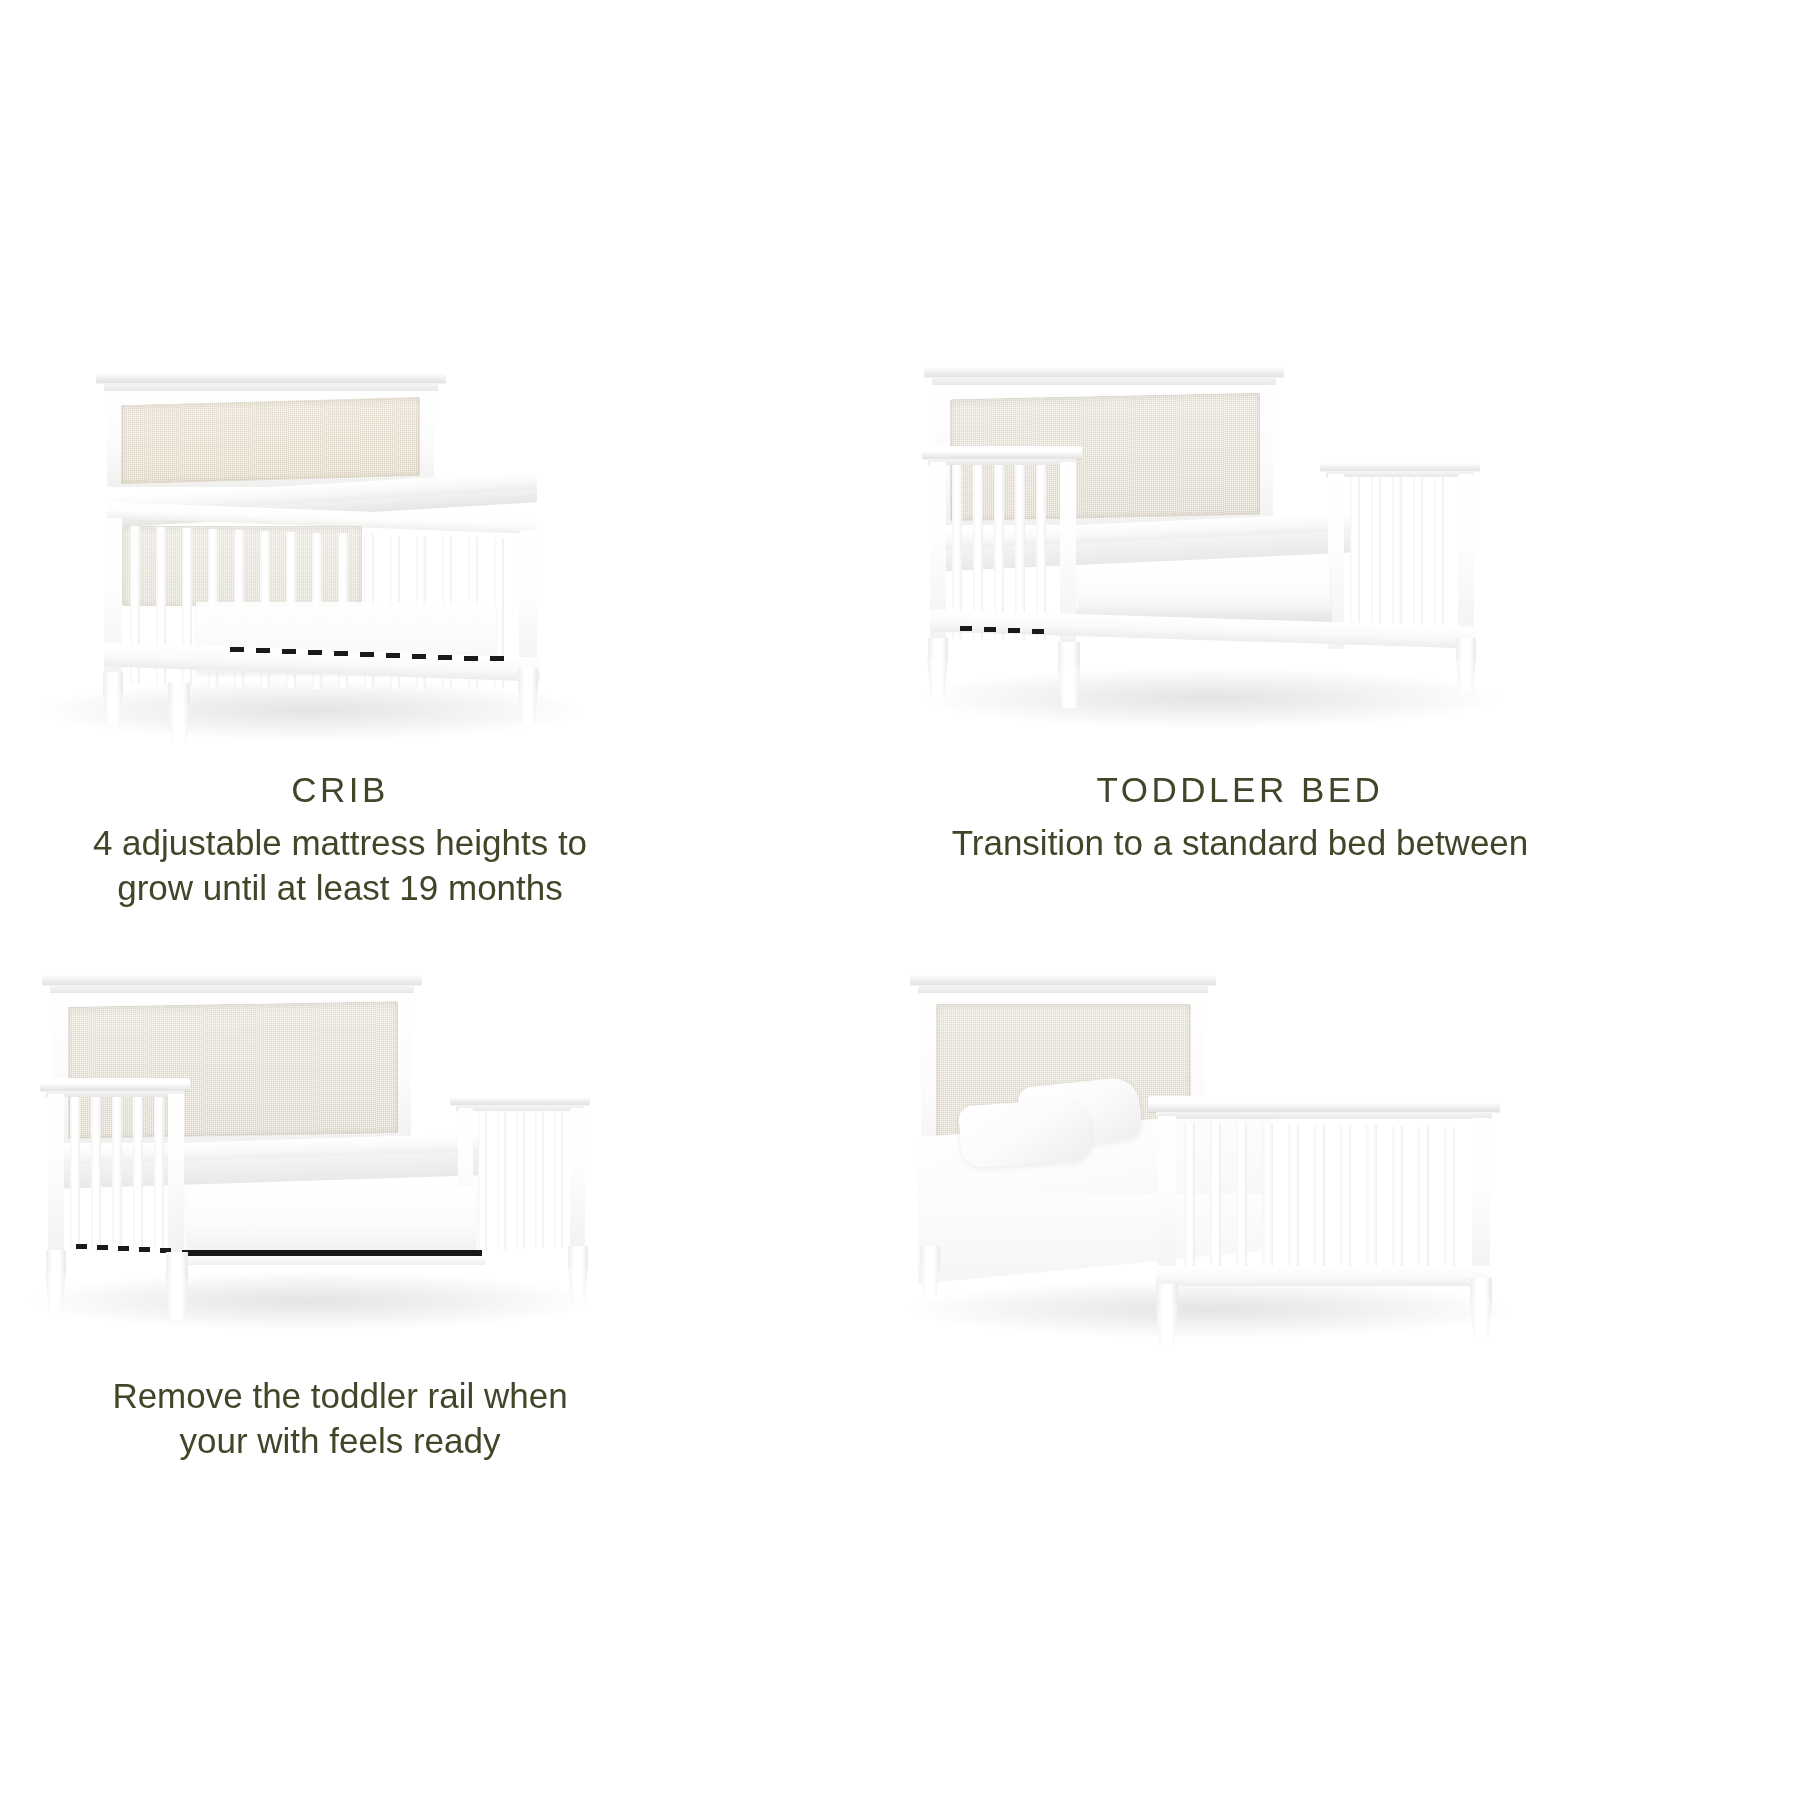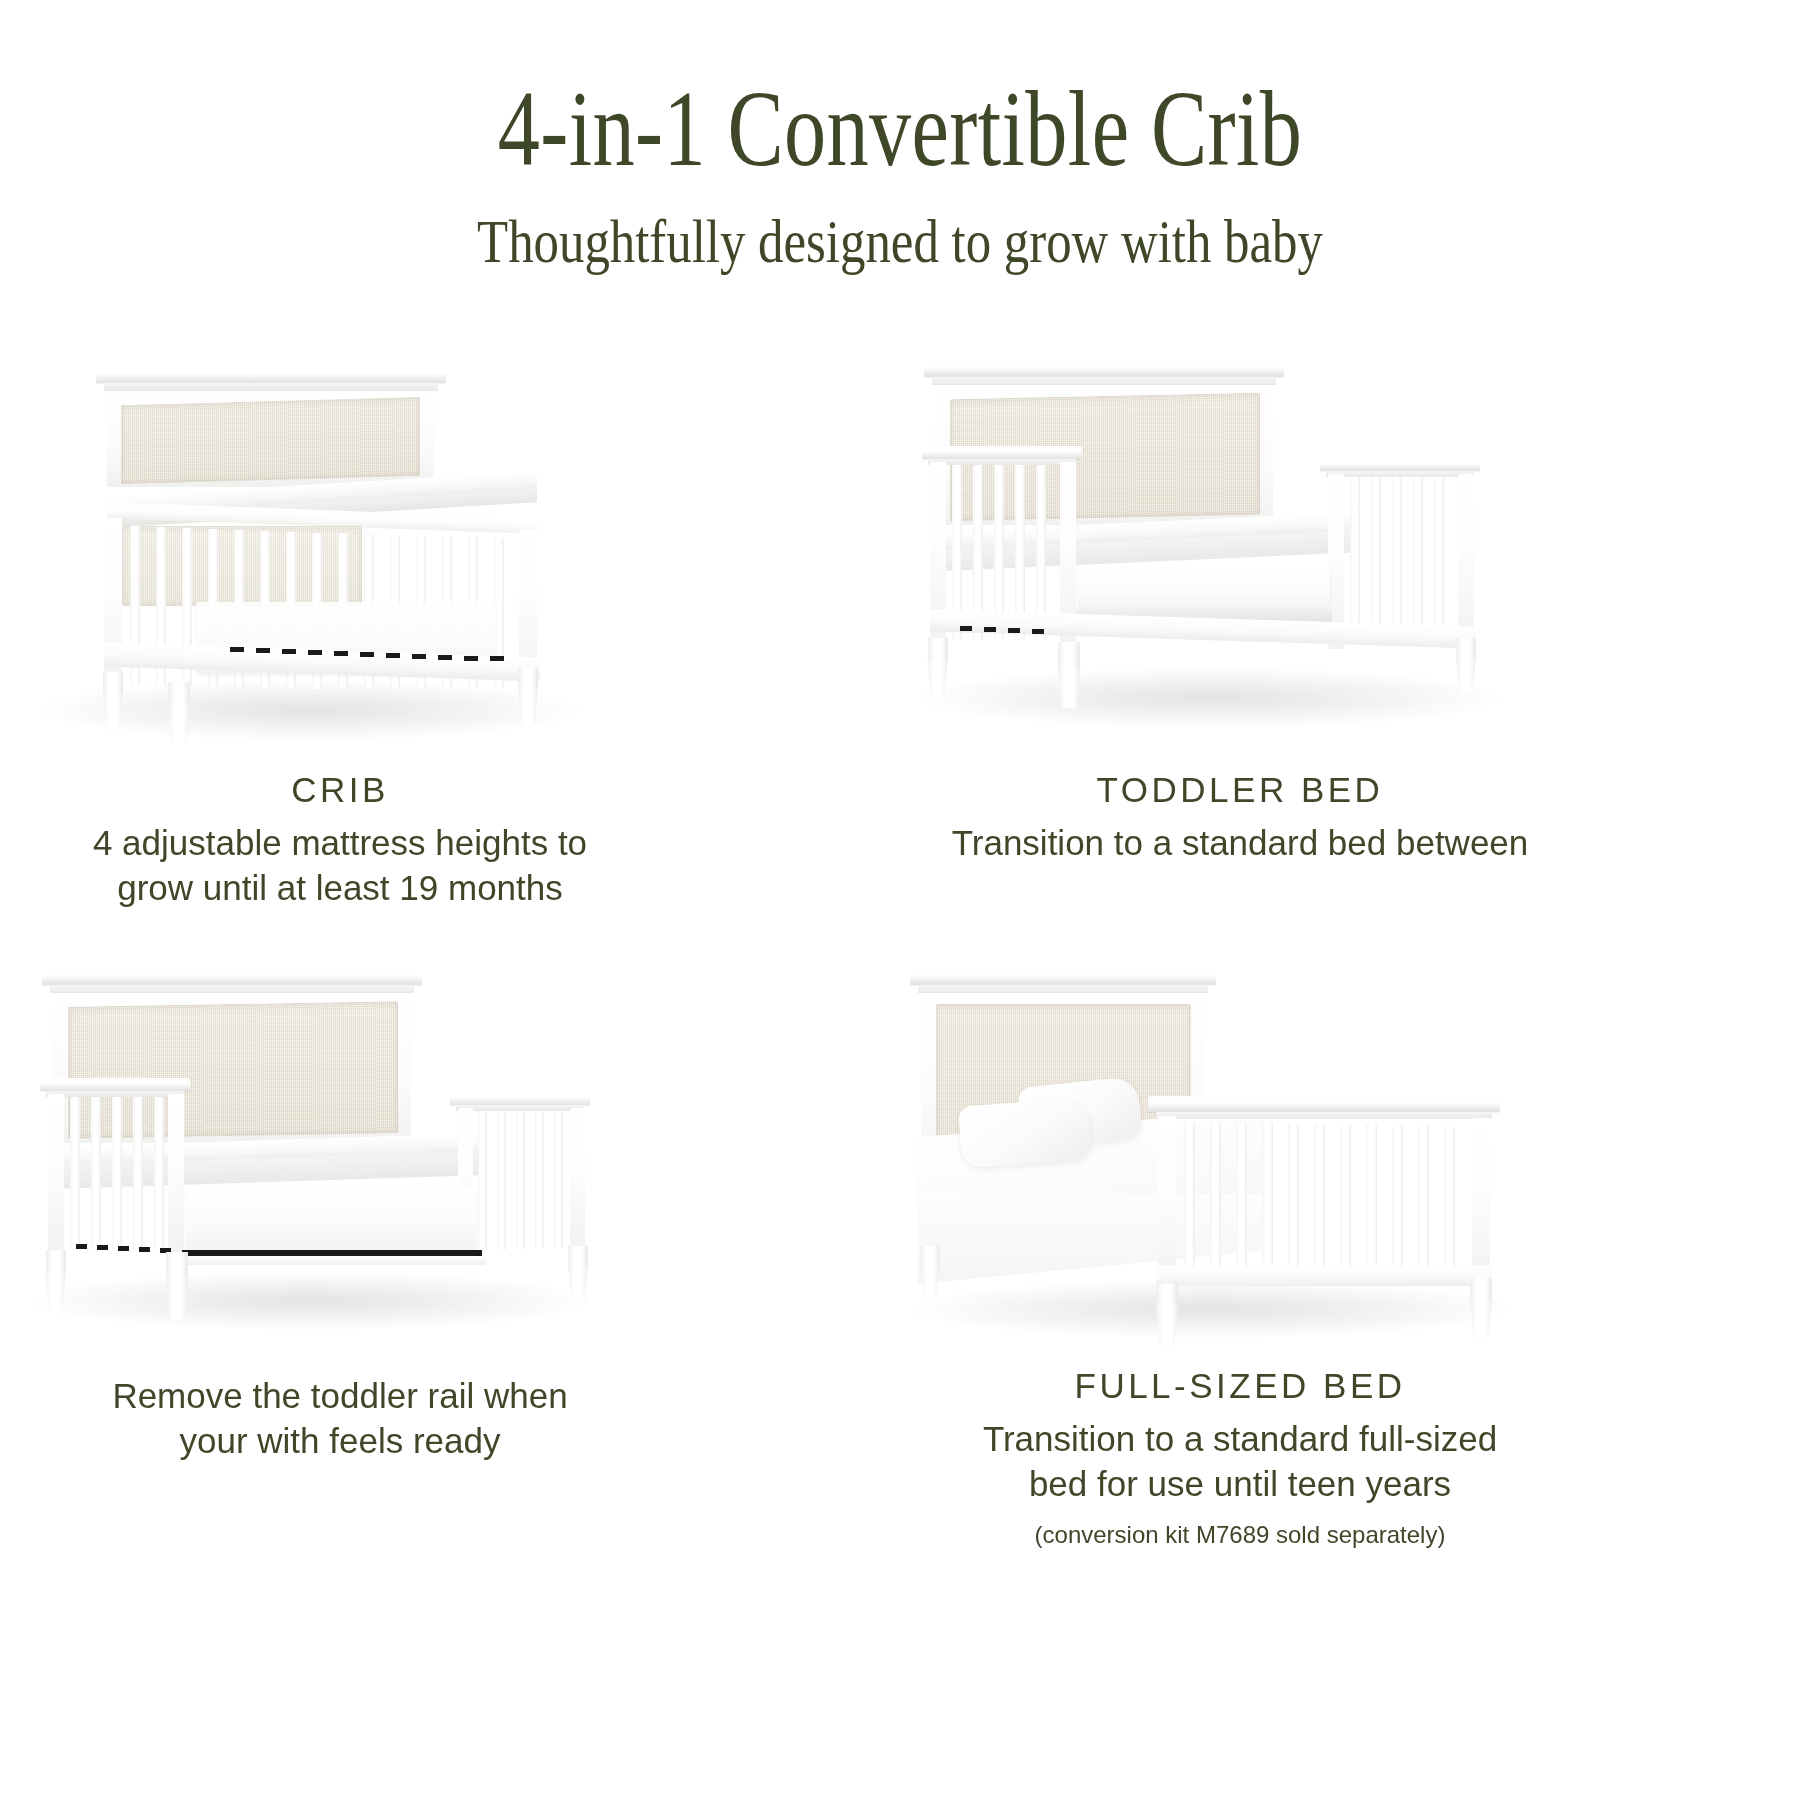--- a/index.html
+++ b/index.html
@@ -172,24 +172,20 @@
     position: absolute;
     background: linear-gradient(170deg, #ffffff 0%, #fcfcfc 40%, #f3f3f3 100%);
     box-shadow: 0 2px 6px rgba(0,0,0,0.05);
   }
 </style>
 </head>
 <body>
 
 <div class="page">
 
-  <div class="header">
-    <div class="main-title">4-in-1 Convertible Crib</div>
-    <div class="sub-title">Thoughtfully designed to grow with baby</div>
-  </div>
 
   <div class="grid">
 
     <div class="cell">
       <div class="figure">
 
         <div class="shadowcast" style="left:40px; top:330px; width:540px; height:60px;"></div>
 
         <div class="crown" style="left:96px; top:16px; width:350px; height:17px;"></div>
         <div class="crown-lip" style="left:104px; top:33px; width:334px; height:8px;"></div>
@@ -469,24 +465,16 @@
         <div class="leg" style="left:20px; top:296px; width:20px; height:20px;"></div>
         <div class="leg-foot" style="left:17px; top:314px; width:26px; height:32px; clip-path:polygon(12% 0,88% 0,76% 100%,24% 100%);"></div>
 
         <div class="leg" style="left:256px; top:334px; width:22px; height:24px;"></div>
         <div class="leg-foot" style="left:252px; top:356px; width:30px; height:40px; clip-path:polygon(12% 0,88% 0,74% 100%,26% 100%);"></div>
 
         <div class="leg" style="left:570px; top:328px; width:22px; height:24px;"></div>
         <div class="leg-foot" style="left:566px; top:350px; width:30px; height:38px; clip-path:polygon(12% 0,88% 0,74% 100%,26% 100%);"></div>
       </div>
 
-      <div class="caption">
-        <div class="cap-title">FULL-SIZED BED</div>
-        <div class="cap-body">
-          <div>Transition to a standard full-sized</div>
-          <div>bed for use until teen years</div>
-        </div>
-        <div class="cap-note">(conversion kit M7689 sold separately)</div>
-      </div>
     </div>
 
   </div>
 </div>
 
 </body></html>

